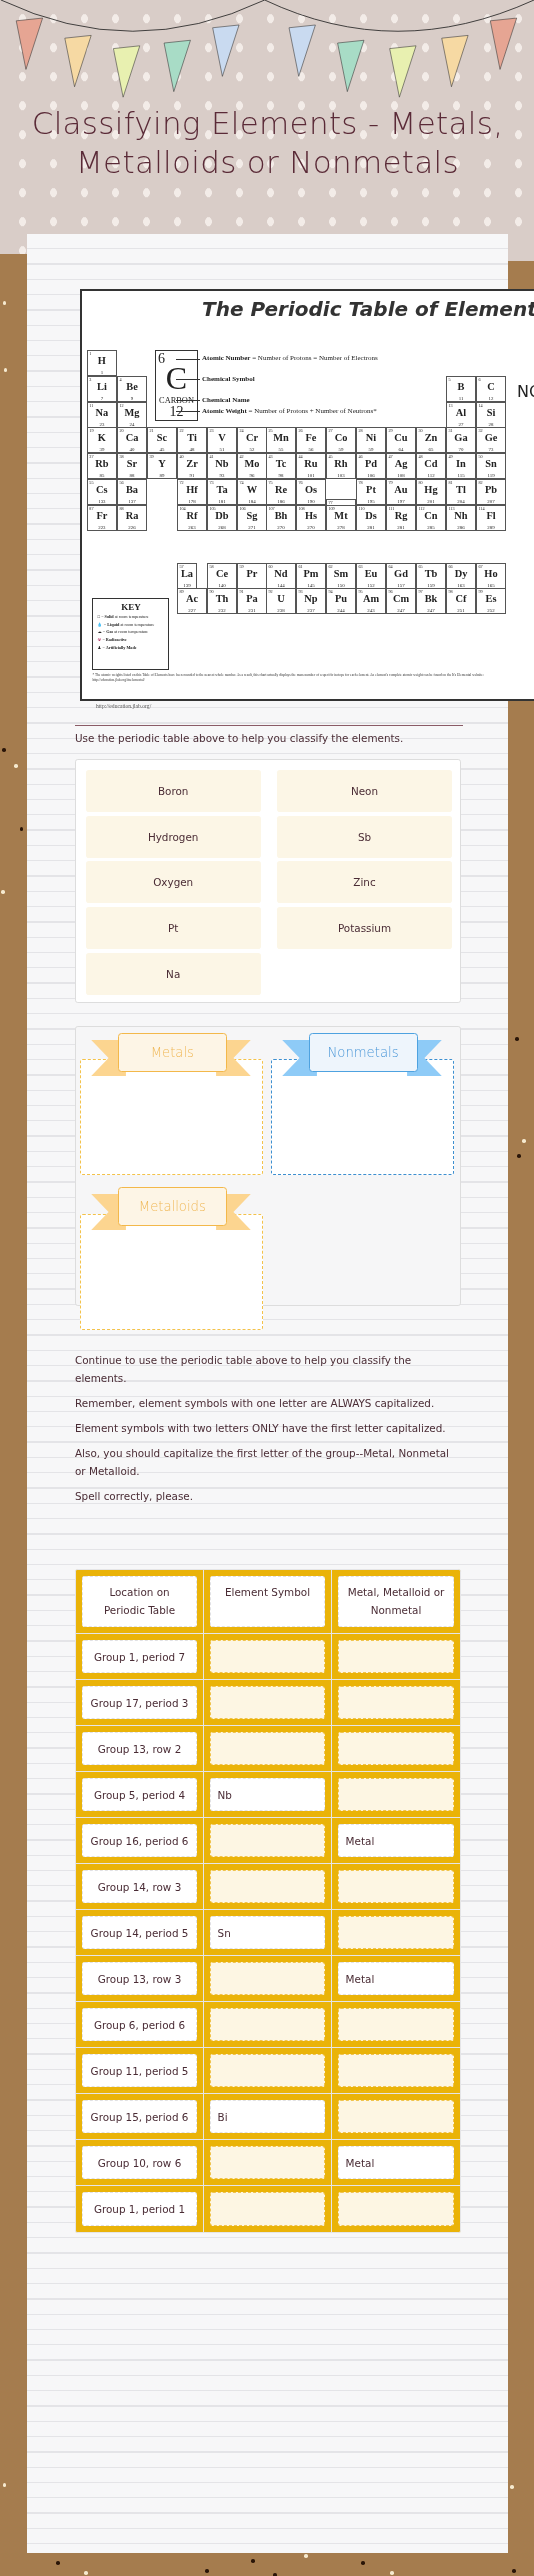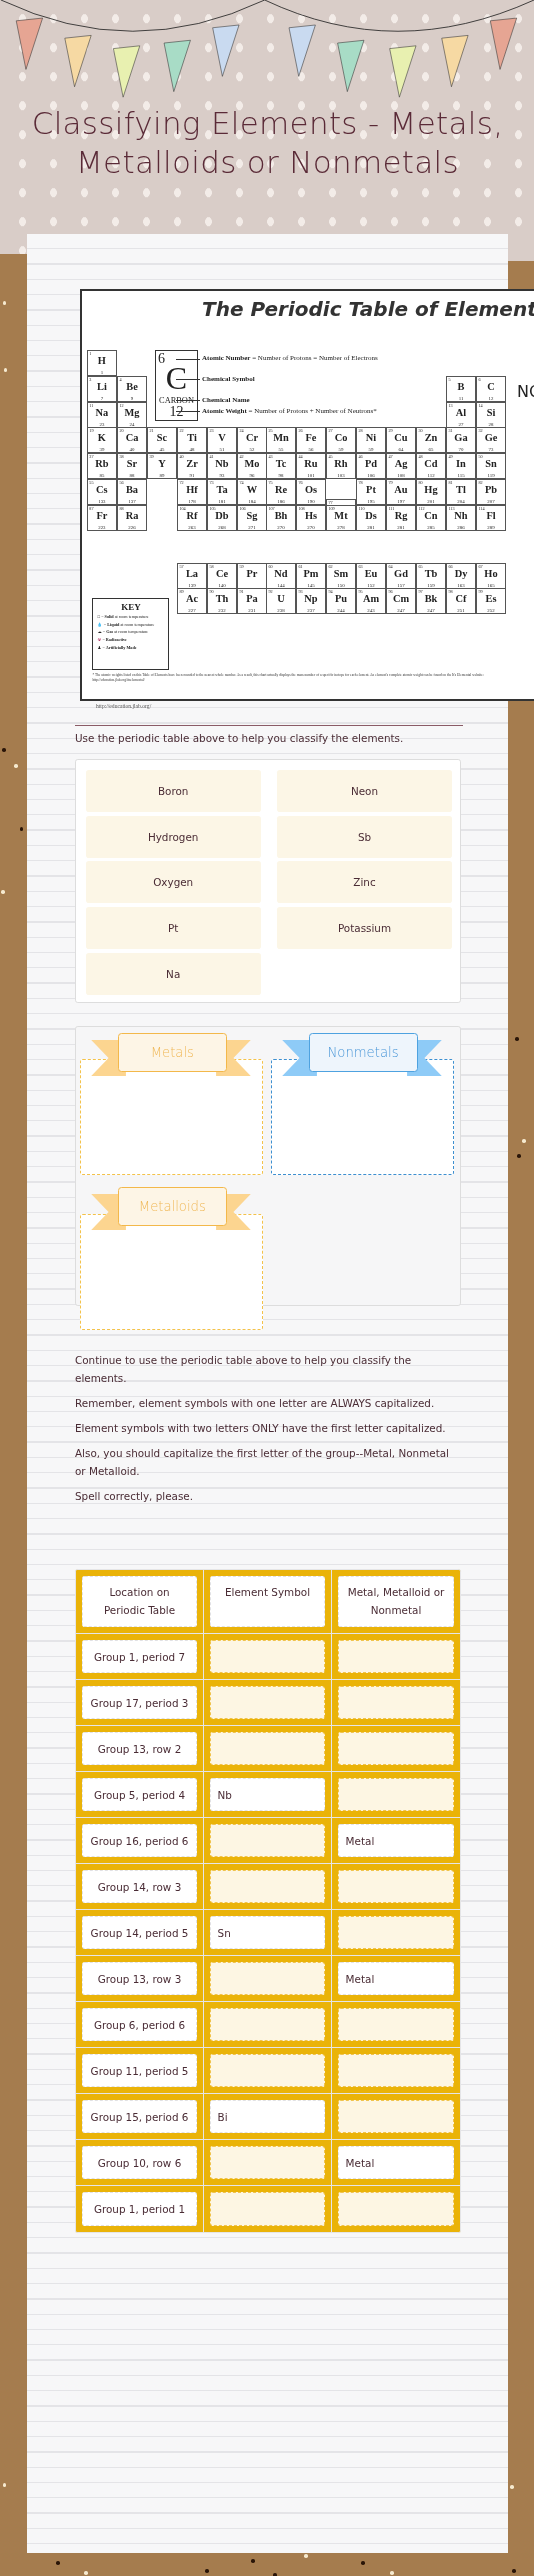--- a/index.html
+++ b/index.html
@@ -550,21 +550,21 @@
       <div class="pt-cell" style="left: 364px; top: 214px; width: 30px; height: 26px;">
         <span class="n">113</span>
         <span class="s">Nh</span>
         <span class="w">286</span>
       </div>
       <div class="pt-cell" style="left: 394px; top: 214px; width: 30px; height: 26px;">
         <span class="n">114</span>
         <span class="s">Fl</span>
         <span class="w">289</span>
       </div>
-      <div class="pt-cell" style="left: 95px; top: 272px; width: 30px; height: 26px;">
+      <div class="pt-cell" style="left: 95px; top: 272px; width: 20px; height: 26px;">
         <span class="n">57</span>
         <span class="s">La</span>
         <span class="w">139</span>
       </div>
       <div class="pt-cell" style="left: 125px; top: 272px; width: 30px; height: 26px;">
         <span class="n">58</span>
         <span class="s">Ce</span>
         <span class="w">140</span>
       </div>
       <div class="pt-cell" style="left: 155px; top: 272px; width: 30px; height: 35px;">

